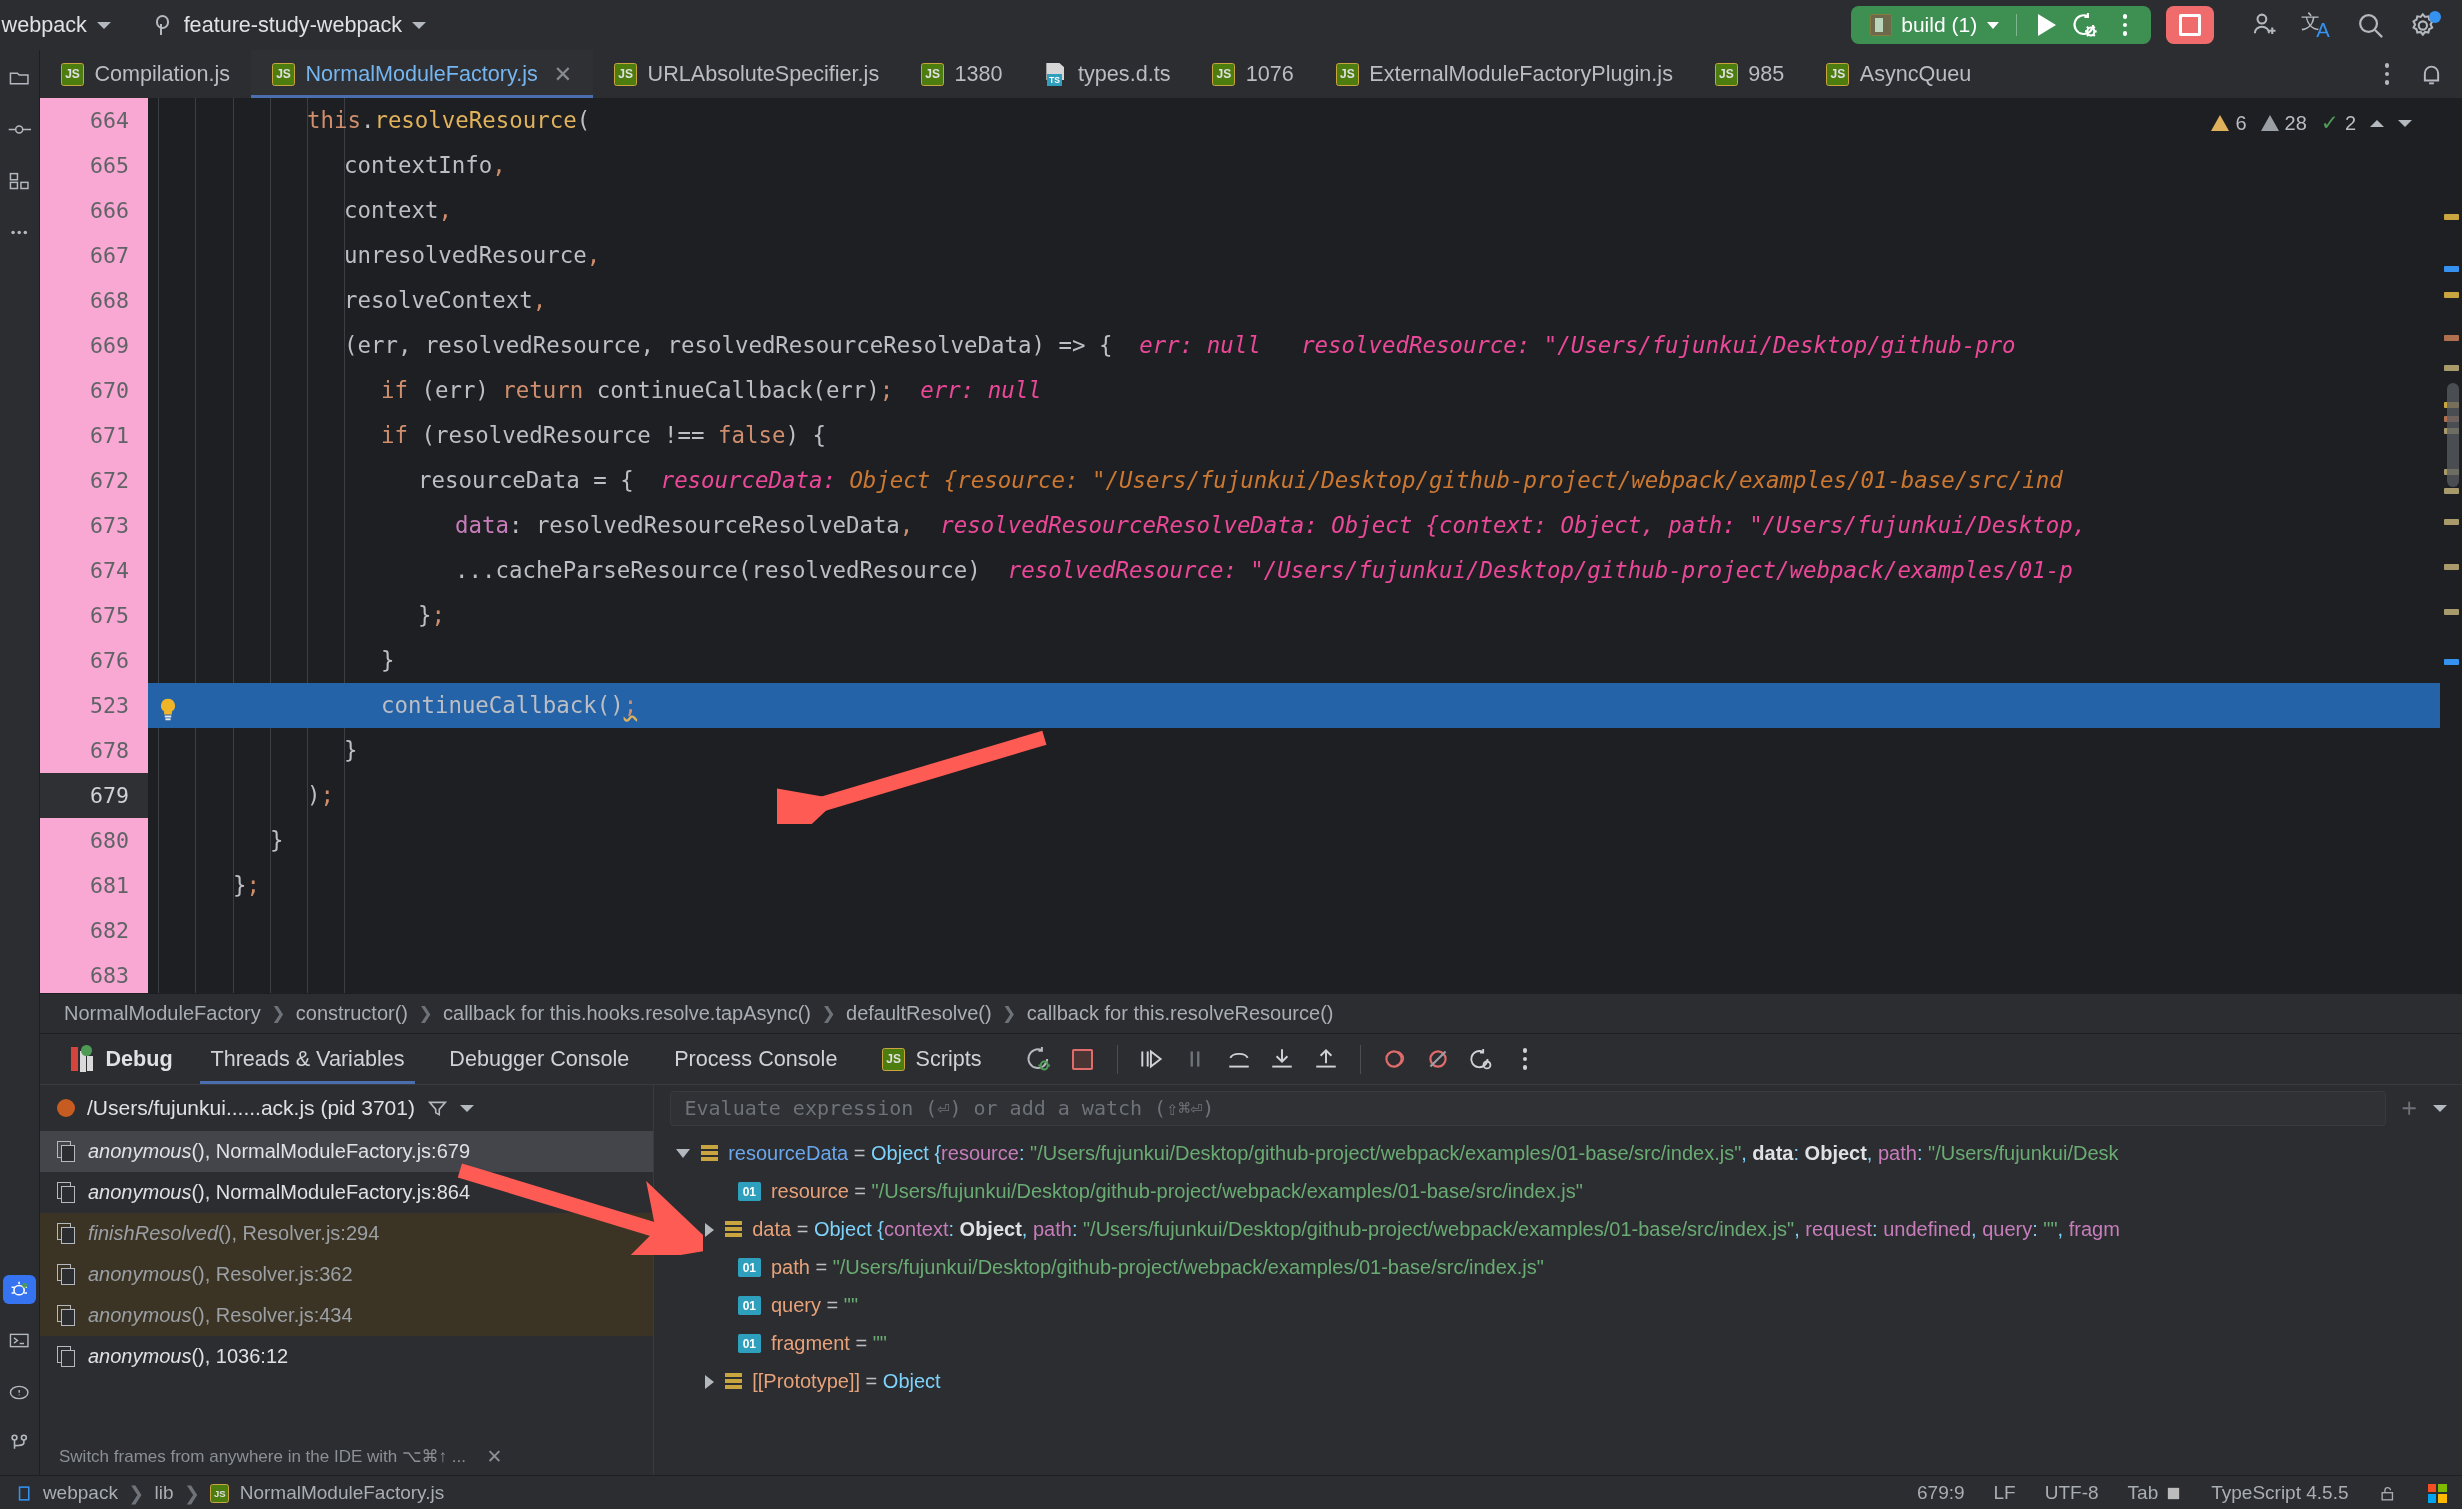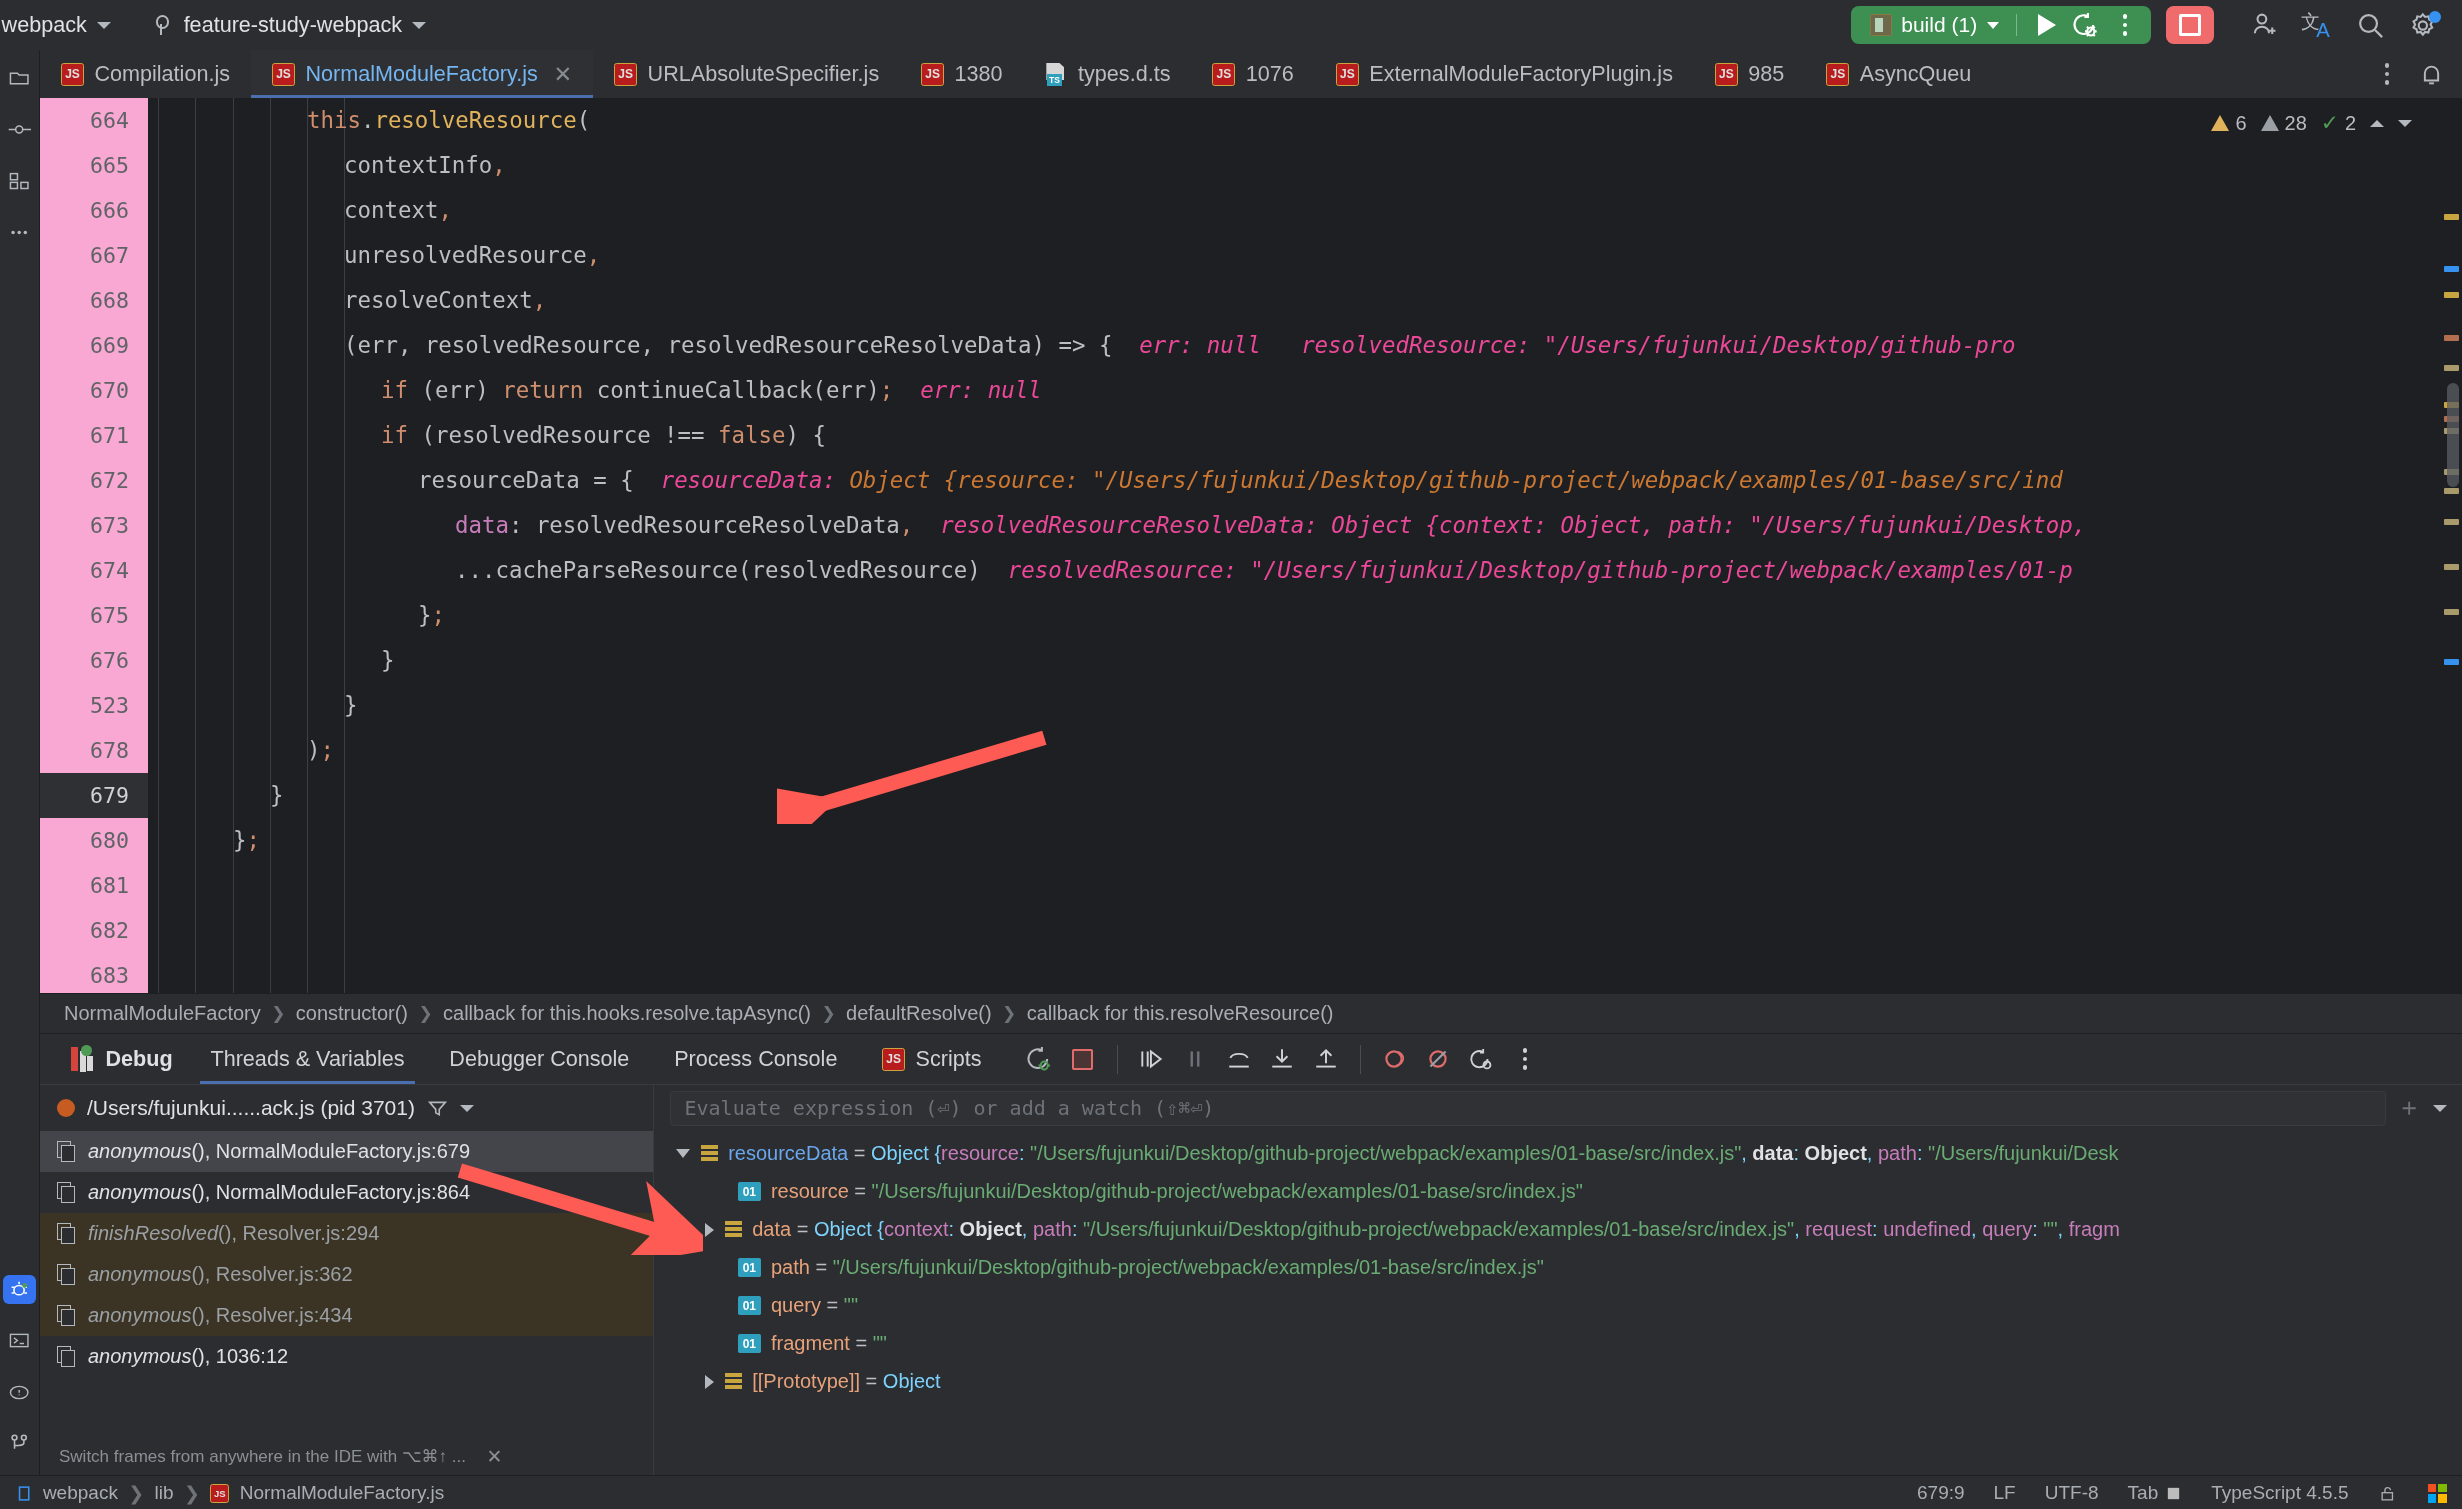--- a/index.html
+++ b/index.html
@@ -65,21 +65,21 @@
   .rail-btn.active { background: #3573f0; border-radius: 6px; }
 
   .center { flex: 1; display: flex; flex-direction: column; min-width: 0; background: #1e1f22; }
 
   
   .tabbar { height: 48px; background: #2b2d30; display: flex; align-items: stretch; flex: none; position: relative; }
   .tab { display: flex; align-items: center; gap: 10.4px; padding: 0 21px; font-size: 21.6px; color: #b9bcc2;
          white-space: nowrap; position: relative; }
   .tab.active { color: #75b5f0; background: #2e3034; }
   .tab.active::after { content:""; position: absolute; left: 0; right: 0; bottom: 0; height: 3.5px; background: #4b6eaf; }
-  .jsico { width: 23px; height: 23px; border: 1.7px solid #c9a540; border-radius: 2.6px; background: #b91c1c;
+  .jsico { width: 23px; height: 23px; border: 1.7px solid #c9a540; border-radius: 2.6px; background: #4d7c0f;
            color: #e0e0e0; font-size: 12px; font-weight: bold; display: flex; align-items: center;
            justify-content: center; font-family: "Liberation Sans", sans-serif; flex: none; }
   .tsico { width: 23px; height: 23px; position: relative; flex: none; }
   .tsico .pg { position: absolute; inset: 0 3.5px 5.2px 1.7px; background: #d6d6d6; clip-path: polygon(0 0,70% 0,100% 26%,100% 100%,0 100%); }
   .tsico .sq { position: absolute; left: 2.6px; bottom: 0; width: 14.7px; height: 12px; background: #2f9fbe;
                color: #fff; font-size: 8.6px; font-weight: bold; display: flex; align-items: center; justify-content: center; }
   .tabx { font-size: 22.4px; color: #868a91; margin-left: 5.2px; }
   .tabbar-right { margin-left: auto; display: flex; align-items: center; padding-right: 5.2px; }
   .bell { width: 50px; height: 48px; display:flex; align-items:center; justify-content:center; }
 
@@ -442,20 +442,25 @@
               <div class="cline"><span style="display:inline-block;width:196px"></span><span class="txt">unresolvedResource</span><span class="punc">,</span></div>
               <div class="cline"><span style="display:inline-block;width:196px"></span><span class="txt">resolveContext</span><span class="punc">,</span></div>
               <div class="cline"><span style="display:inline-block;width:196px"></span><span class="txt">(err, resolvedResource, resolvedResourceResolveData) =&gt; {</span>  <span class="hint">err: null</span>   <span class="hint">resolvedResource: "/Users/fujunkui/Desktop/github-pro</span></div>
               <div class="cline"><span style="display:inline-block;width:233px"></span><span class="kw">if</span> <span class="txt">(err)</span> <span class="kw">return</span> <span class="txt">continueCallback(err)</span><span class="punc">;</span>  <span class="hint">err: null</span></div>
               <div class="cline"><span style="display:inline-block;width:233px"></span><span class="kw">if</span> <span class="txt">(resolvedResource !== </span><span class="kw">false</span><span class="txt">) {</span></div>
               <div class="cline"><span style="display:inline-block;width:270px"></span><span class="txt">resourceData = {</span>  <span class="hint">resourceData: </span><span class="hint-orange">Object {resource: "/Users/fujunkui/Desktop/github-project/webpack/examples/01-base/src/ind</span></div>
               <div class="cline"><span style="display:inline-block;width:307px"></span><span class="prop">data</span><span class="txt">: resolvedResourceResolveData</span><span class="punc">,</span>  <span class="hint">resolvedResourceResolveData: Object {context: Object, path: "/Users/fujunkui/Desktop,</span></div>
               <div class="cline"><span style="display:inline-block;width:307px"></span><span class="txt">...cacheParseResource(resolvedResource)</span>  <span class="hint">resolvedResource: "/Users/fujunkui/Desktop/github-project/webpack/examples/01-p</span></div>
               <div class="cline"><span style="display:inline-block;width:270px"></span><span class="txt">}</span><span class="punc">;</span></div>
               <div class="cline"><span style="display:inline-block;width:233px"></span><span class="txt">}</span></div>
+              <div class="cline hl"><span class="bulb"><svg width="26" height="28" viewBox="0 0 24 24">
+                    <path d="M12 2.5a6.5 6.5 0 0 0-3.6 11.9V17h7.2v-2.6A6.5 6.5 0 0 0 12 2.5z" fill="#f0b429"></path>
+                    <rect x="9" y="18" width="6" height="1.8" fill="#e8e8e8"></rect>
+                    <rect x="9.6" y="20.6" width="4.8" height="1.8" fill="#e8e8e8"></rect>
+                  </svg></span><span style="display:inline-block;width:233px"></span><span class="txt">continueCallback()</span><span class="punc squiggle">;</span></div>
               <div class="cline"><span style="display:inline-block;width:196px"></span><span class="txt">}</span></div>
               <div class="cline"><span style="display:inline-block;width:159px"></span><span class="txt">)</span><span class="punc">;</span></div>
               <div class="cline"><span style="display:inline-block;width:122px"></span><span class="txt">}</span></div>
               <div class="cline"><span style="display:inline-block;width:85px"></span><span class="txt">}</span><span class="punc">;</span></div>
             </div>
         </div>
 
         <div class="inspect">
           <span class="insp-item">
             <span class="tri-warn"></span>

